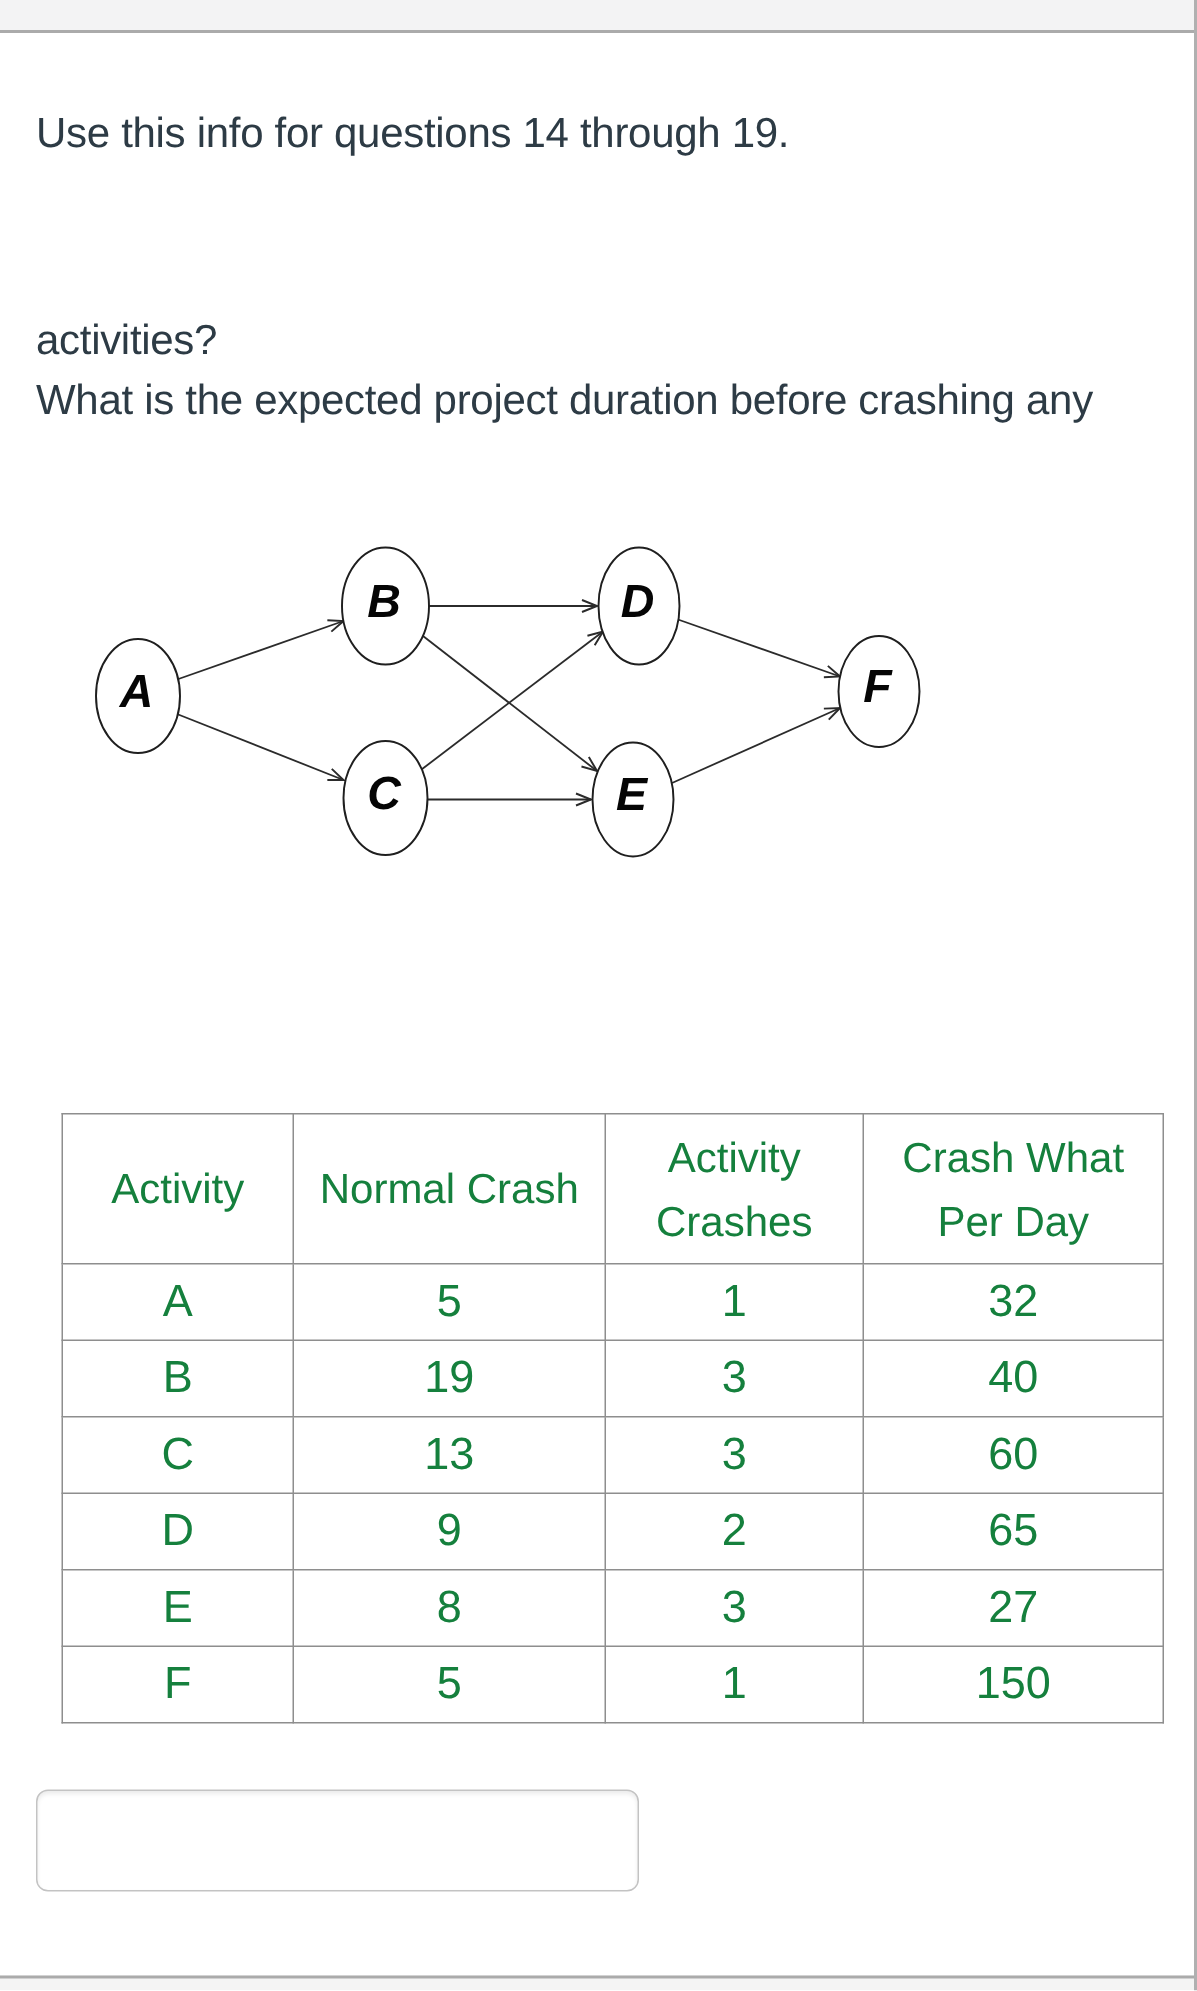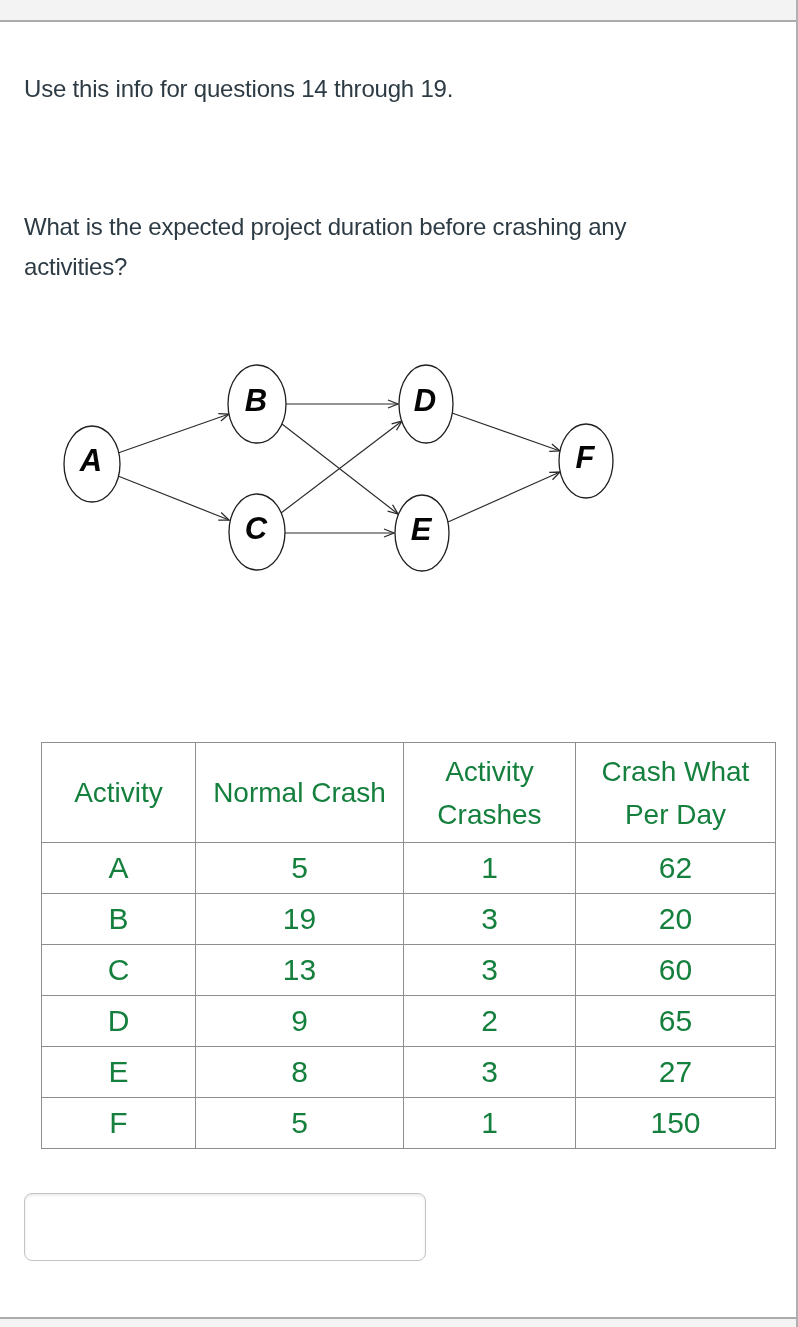--- a/index.html
+++ b/index.html
@@ -20,21 +20,21 @@
     left: 0; top: 0;
     width: 100%;
     height: 22px;
     background: #f3f3f4;
     border-bottom: 2px solid #ababab;
   }
 
   .para {
     position: absolute;
     left: 24px;
-    font-size: 24px;
+    font-size: 28px;
     line-height: 40px;
     letter-spacing: -0.2px;
     color: #2d3b45;
     white-space: nowrap;
   }
   .para .line { display: block; }
 
   .diagram {
     position: absolute;
     left: 40px;
@@ -114,22 +114,22 @@
 <body>
 
 <div class="page">
 
   <div class="top-strip"></div>
 
   <p class="para" style="top:69px">
     <span class="line">Use this info for questions 14 through 19.</span>
   </p>
   <p class="para" style="top:207px">
+    <span class="line">activities?</span>
     <span class="line">What is the expected project duration before crashing any</span>
-    <span class="line">activities?</span>
   </p>
 
   <svg class="diagram" width="585" height="250" viewBox="40 345 585 250" xmlns="http://www.w3.org/2000/svg">
     <defs>
       <marker id="arrow" markerWidth="14" markerHeight="12" refX="11" refY="5" orient="auto" markerUnits="userSpaceOnUse">
         <path d="M1,1 L11,5 L1,9" fill="none" stroke="#2b2b2b" stroke-width="1.3"></path>
       </marker>
     </defs>
 
     <line x1="118" y1="453" x2="229" y2="414" marker-end="url(#arrow)"></line>
@@ -169,27 +169,27 @@
         <th>Normal Crash</th>
         <th>Activity Crashes</th>
         <th>Crash What Per Day</th>
       </tr>
     </thead>
     <tbody>
       <tr>
         <td>A</td>
         <td>5</td>
         <td>1</td>
-        <td>62</td>
+        <td>32</td>
       </tr>
       <tr>
         <td>B</td>
         <td>19</td>
         <td>3</td>
-        <td>20</td>
+        <td>40</td>
       </tr>
       <tr>
         <td>C</td>
         <td>13</td>
         <td>3</td>
         <td>60</td>
       </tr>
       <tr>
         <td>D</td>
         <td>9</td>

